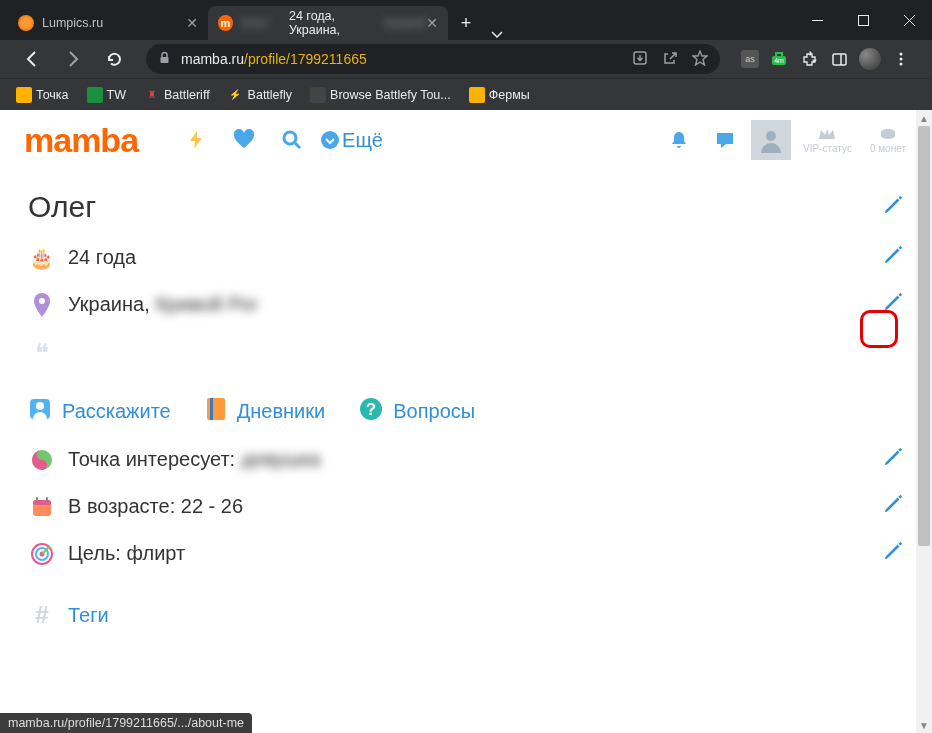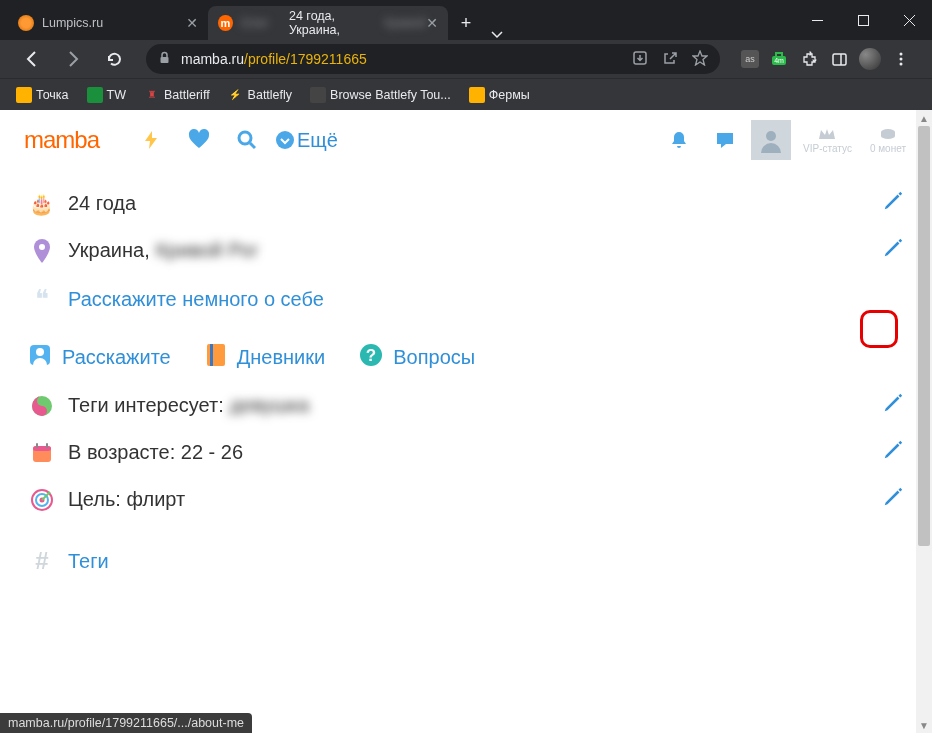--- a/index.html
+++ b/index.html
@@ -27,21 +27,21 @@
   .exticons { display:flex; align-items:center; gap:10px; padding:0 4px; }
   .exticon { width:20px; height:20px; display:flex; align-items:center; justify-content:center; color:#9aa0a6; cursor:pointer; }
   
   .bookmarks { height:32px; background:#35363a; display:flex; align-items:center; padding:0 8px; gap:2px; border-top:1px solid #2a2b2e; }
   .bookmark { display:flex; align-items:center; gap:4px; padding:4px 8px; font-size:12.5px; color:#e8eaed; cursor:pointer; border-radius:4px; }
   .bm-ico { width:16px; height:16px; display:flex; align-items:center; justify-content:center; border-radius:2px; font-size:10px; }
   
   
   .page { position:absolute; top:110px; left:0; right:0; bottom:0; background:#fff; overflow:hidden; }
   .header { height:60px; display:flex; align-items:center; padding:0 20px 0 24px; gap:8px; }
-  .logo { font-size:24px; font-weight:400; color:#ff6600; letter-spacing:-1px; margin-right:24px; }
+  .logo { font-size:34px; font-weight:700; color:#ff6600; letter-spacing:-1px; margin-right:30px; }
   .hicon { width:40px; height:40px; display:flex; align-items:center; justify-content:center; cursor:pointer; }
   .more-text { color:#2f8fd8; font-size:20px; margin-left:-4px; }
   .header-right { margin-left:auto; display:flex; align-items:center; gap:6px; }
   .avatar { width:40px; height:40px; background:#cfd6dc; display:flex; align-items:center; justify-content:center; color:#95a5b5; font-size:22px;}
   .muted-btn { display:flex; flex-direction:column; align-items:center; justify-content:center; height:40px; padding:0 6px; color:#c5ccd3; font-size:10px; cursor:pointer; gap:2px;}
   
   .content { padding:10px 28px 0 28px; }
   .row { display:flex; align-items:center; padding:10px 0; font-size:20px; color:#333; }
   .row h1 { font-size:30px; font-weight:500; color:#333; }
   .row .ico { width:28px; margin-right:12px; display:flex; align-items:center; justify-content:center; font-size:20px; }
@@ -262,20 +262,26 @@
             <ellipse cx="10" cy="5" rx="7" ry="3" fill="#c5ccd3"></ellipse>
             <path d="M3 5 V9 A7 3 0 0 0 17 9 V5" fill="#c5ccd3"></path>
           </svg>
         <span>0 монет</span>
       </div>
     </div>
   </div>
 
   <div class="content">
     <div class="row">
+      <h1>Олег</h1>
+      <span class="edit"><svg class="pencil" viewBox="0 0 24 24">
+            <path d="M3 21 L6 20 L19 7 L17 5 L4 18 Z M18 4 L20 6 L22 4 L20 2 Z"></path>
+          </svg></span>
+    </div>
+    <div class="row">
       <span class="ico">🎂</span>
       <span>24 года</span>
       <span class="edit"><svg class="pencil" viewBox="0 0 24 24">
             <path d="M3 21 L6 20 L19 7 L17 5 L4 18 Z M18 4 L20 6 L22 4 L20 2 Z"></path>
           </svg></span>
     </div>
     <div class="row">
       <span class="ico">
           <svg width="20" height="24" viewBox="0 0 20 24">
             <path d="M10 0 A8 8 0 0 1 18 8 C18 14 10 24 10 24 S2 14 2 8 A8 8 0 0 1 10 0 Z" fill="#b08fd9"></path>
@@ -283,21 +289,20 @@
           </svg>
         </span>
       <span>Украина,</span>
       <span class="blur" style="margin-left:6px;">Кривой Рог</span>
       <span class="edit"><svg class="pencil" viewBox="0 0 24 24">
             <path d="M3 21 L6 20 L19 7 L17 5 L4 18 Z M18 4 L20 6 L22 4 L20 2 Z"></path>
           </svg></span>
     </div>
     <div class="row">
       <span class="ico" style="color:#d6e3ef;font-size:26px;">❝</span>
-      <span class="link">Расскажите немного о себе</span>
     </div>
 
     <div class="tab-links">
       <div class="tab-link">
         <span><svg width="24" height="24" viewBox="0 0 24 24">
               <rect x="2" y="2" width="20" height="20" rx="4" fill="#53b3f0"></rect>
               <circle cx="12" cy="9" r="4" fill="#fff"></circle>
               <path d="M5 22 A7 7 0 0 1 19 22 Z" fill="#fff"></path>
             </svg></span>
         <span>Расскажите</span>
@@ -320,21 +325,21 @@
 
     <div class="row">
       <span class="ico">
           <svg width="22" height="22" viewBox="0 0 22 22">
             <circle cx="11" cy="11" r="10" fill="#6fc96f"></circle>
             <path d="M11 1 A10 10 0 0 0 11 21 A5 5 0 0 0 11 11 A5 5 0 0 1 11 1 Z" fill="#e85a8f"></path>
             <circle cx="11" cy="6" r="1.5" fill="#6fc96f"></circle>
             <circle cx="11" cy="16" r="1.5" fill="#e85a8f"></circle>
           </svg>
         </span>
-      <span>Теги интересует:</span>
+      <span>Точка интересует:</span>
       <span class="blur" style="margin-left:6px;">девушка</span>
       <span class="edit"><svg class="pencil" viewBox="0 0 24 24">
             <path d="M3 21 L6 20 L19 7 L17 5 L4 18 Z M18 4 L20 6 L22 4 L20 2 Z"></path>
           </svg></span>
     </div>
     <div class="row">
       <span class="ico">
           <svg width="22" height="22" viewBox="0 0 22 22">
             <rect x="2" y="4" width="18" height="16" rx="3" fill="#ff8c5a"></rect>
             <rect x="2" y="4" width="18" height="5" rx="3" fill="#e85a8f"></rect>

